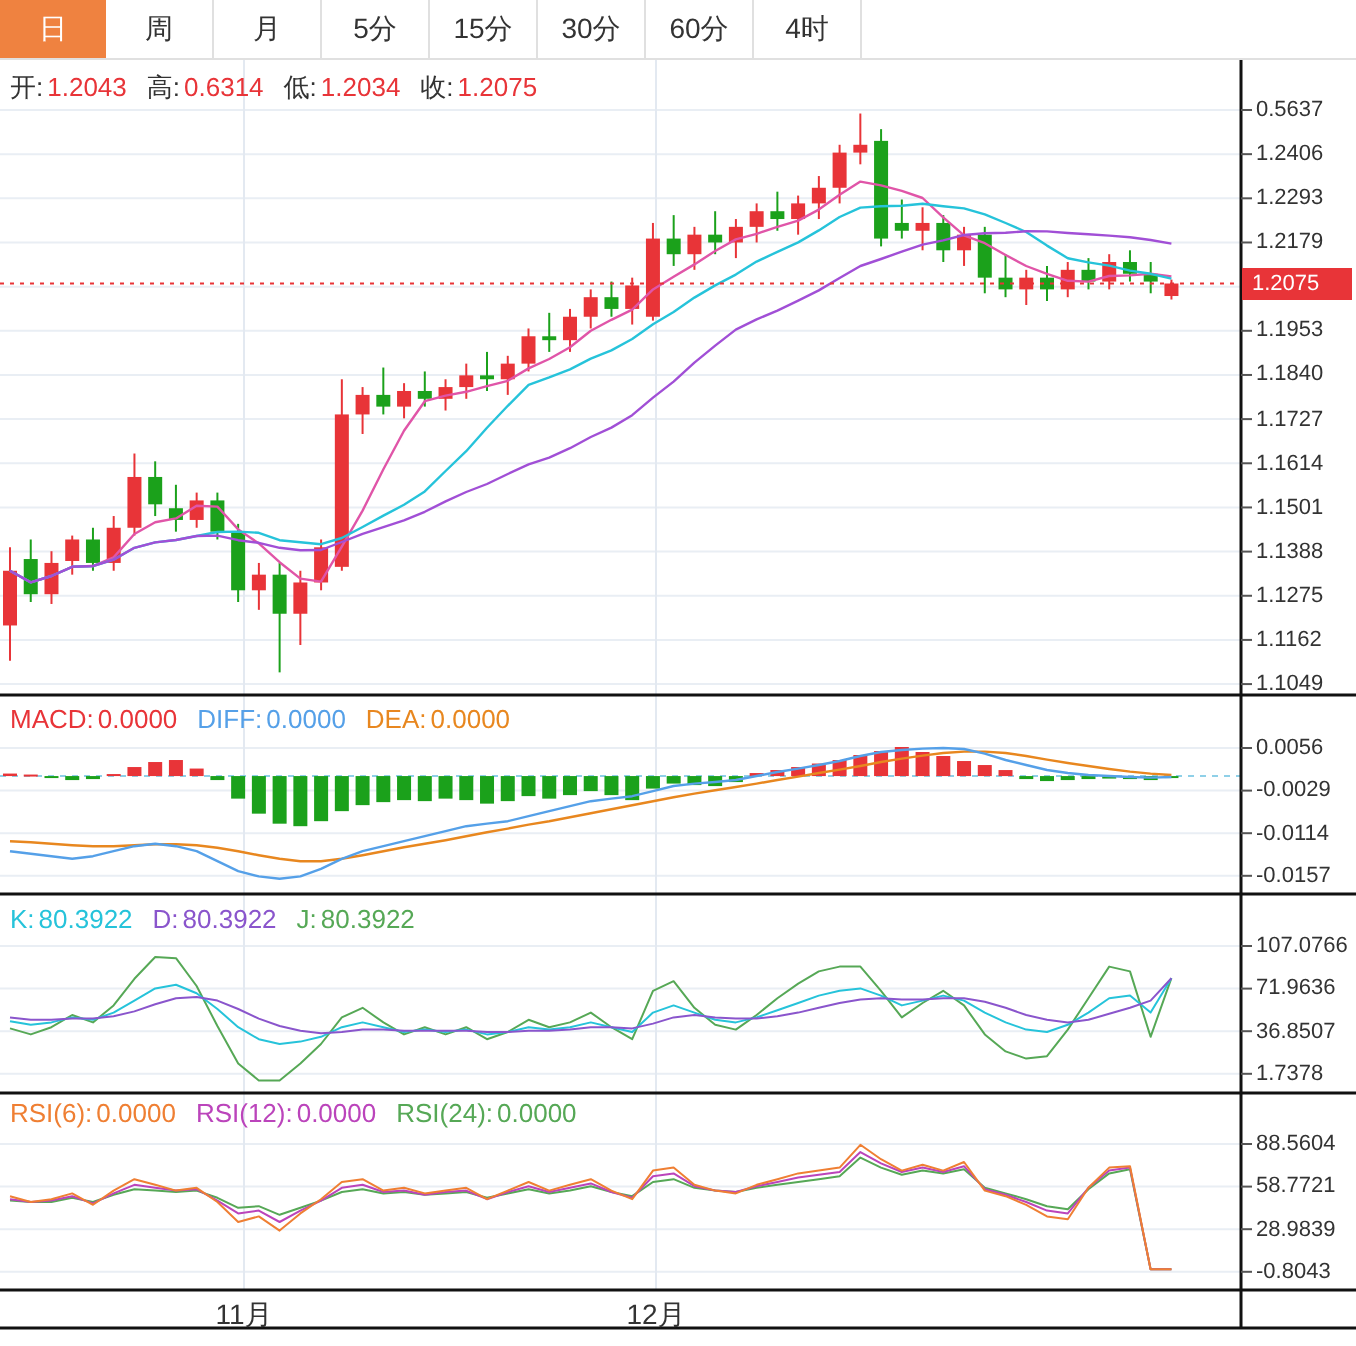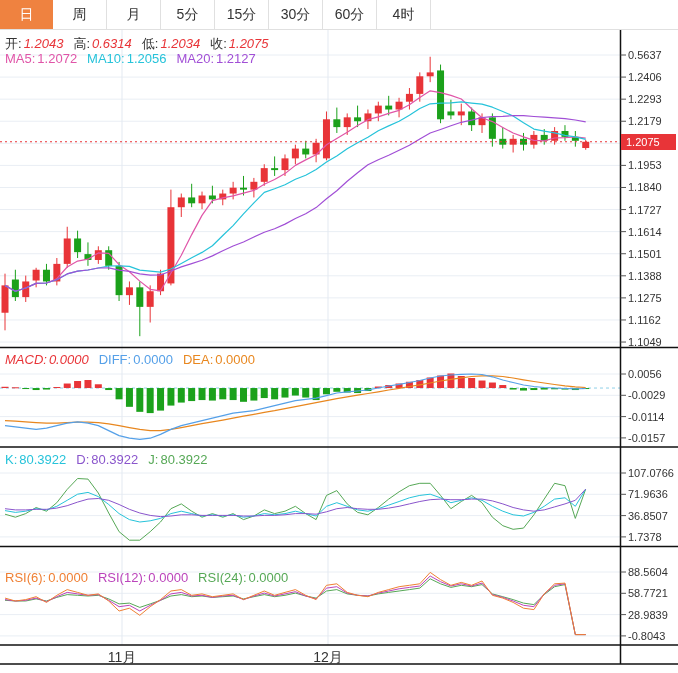--- a/index.html
+++ b/index.html
@@ -8,21 +8,21 @@
   #tabbar{position:absolute;top:0;left:0;width:678px;height:29px;display:flex;
           background:#fff;border-bottom:1px solid #e0e0e0;z-index:6;}
   .tab{width:53px;height:29px;line-height:29px;text-align:center;font-size:14px;
        color:#333;background:#fff;border-right:1px solid #e0e0e0;cursor:pointer;flex:0 0 auto;}
   .tab.active{background:var(--tab-active,#ef8240);color:#fff;border-right:none;}
   #canvas{position:absolute;left:0;top:0;z-index:1;}
   .hdr{position:absolute;left:5px;font-size:13px;z-index:3;white-space:nowrap;letter-spacing:0;}
   .hdr span{margin-right:2px;}
   .hdr .gap{margin-right:10px;}
   .lb{color:#333;}
-  .c-red{color:var(--red);font-style:italic;}
+  .c-red{color:var(--red);}
   .c-ma5{color:var(--ma5);}
   .c-ma10{color:var(--ma10);}
   .c-ma20{color:var(--ma20);}
   .c-diff{color:var(--diff);}
   .c-dea{color:var(--dea);}
   .c-k{color:var(--k);}
   .c-d{color:var(--d);}
   .c-j{color:var(--j);}
   .c-rsi6{color:var(--rsi6);}
   .c-rsi12{color:var(--rsi12);}
@@ -326,33 +326,30 @@
       <div class="tab">15分</div>
       <div class="tab">30分</div>
       <div class="tab">60分</div>
       <div class="tab">4时</div>
     </div>
 
   <div class="hdr" style="top:35px;">
     <span class="lb">开:</span><span class="c-red gap">1.2043</span><span class="lb">高:</span><span class="c-red gap">0.6314</span><span class="lb">低:</span><span class="c-red gap">1.2034</span><span class="lb">收:</span><span class="c-red">1.2075</span>
   </div>
 
-  <div class="hdr" style="top:51px;">
-    <span class="c-ma5">MA5:</span><span class="c-ma5 gap">1.2072</span><span class="c-ma10">MA10:</span><span class="c-ma10 gap">1.2056</span><span class="c-ma20">MA20:</span><span class="c-ma20">1.2127</span>
-  </div>
 
   <div class="hdr" style="top:352px;">
     <span class="c-red">MACD:</span><span class="c-red gap">0.0000</span><span class="c-diff">DIFF:</span><span class="c-diff gap">0.0000</span><span class="c-dea">DEA:</span><span class="c-dea">0.0000</span>
   </div>
 
   <div class="hdr" style="top:452px;">
     <span class="c-k">K:</span><span class="c-k gap">80.3922</span><span class="c-d">D:</span><span class="c-d gap">80.3922</span><span class="c-j">J:</span><span class="c-j">80.3922</span>
   </div>
 
-  <div class="hdr" style="top:570px;">
+  <div class="hdr" style="top:549px;">
     <span class="c-rsi6">RSI(6):</span><span class="c-rsi6 gap">0.0000</span><span class="c-rsi12">RSI(12):</span><span class="c-rsi12 gap">0.0000</span><span class="c-rsi24">RSI(24):</span><span class="c-rsi24">0.0000</span>
   </div>
 
   <div id="price-badge">1.2075</div>
 
   <div id="labels">
       <div class="tick" style="left: 628px; top: 50px;">0.5637</div>
       <div class="tick" style="left: 628px; top: 72.08px;">1.2406</div>
       <div class="tick" style="left: 628px; top: 94.16px;">1.2293</div>
       <div class="tick" style="left: 628px; top: 116.24px;">1.2179</div>

